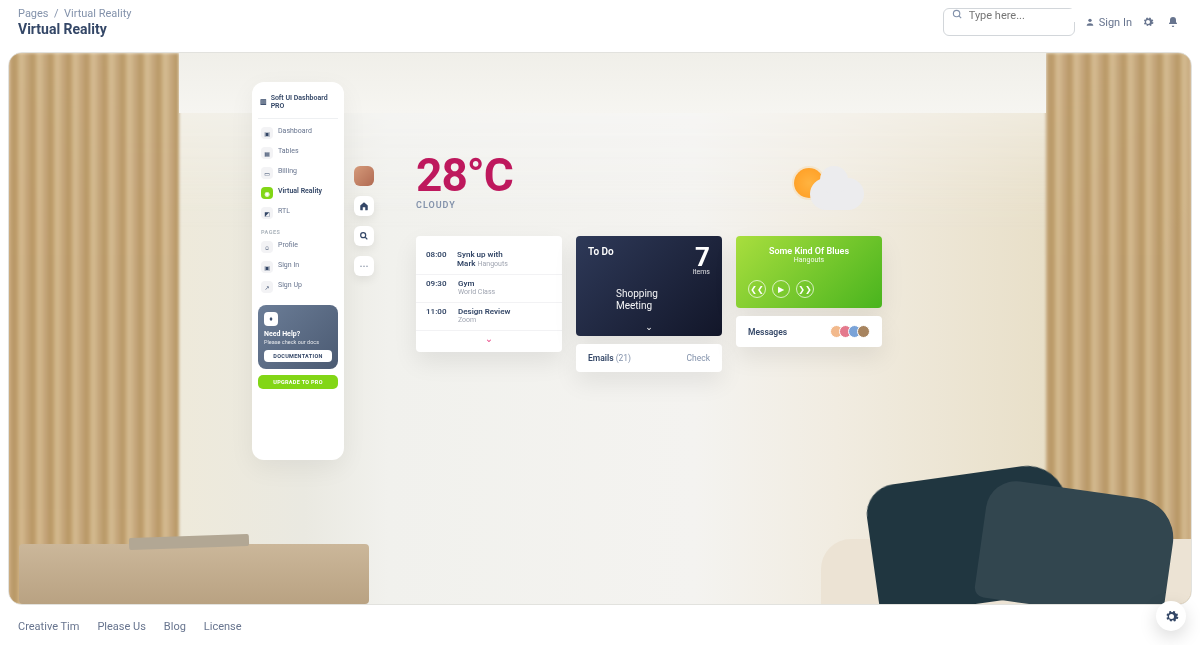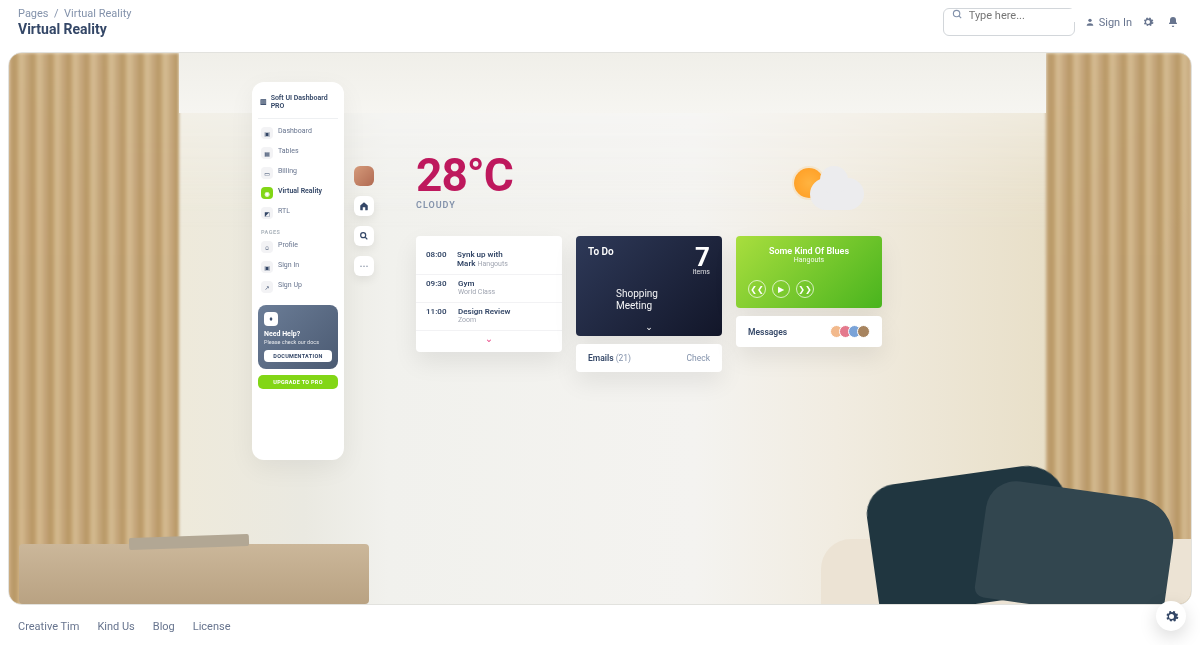--- a/index.html
+++ b/index.html
@@ -297,21 +297,21 @@
           <span></span>
         </div>
     </div>
   </div>
 
 </div>
 
 <div class="footer">
   <div class="r">
     <a href="#">Creative Tim</a>
-    <a href="#">Kind Us</a>
+    <a href="#">Please Us</a>
     <a href="#">Blog</a>
     <a href="#">License</a>
   </div>
 </div>
 
 <div class="settings-fab">
   <svg width="15" height="15" viewBox="0 0 24 24" fill="#344767">
       <path d="M12 8a4 4 0 100 8 4 4 0 000-8zm9 4l2 1-1 3-2-.5a8 8 0 01-1.5 1.5l.5 2-3 1-1-2a8 8 0 01-2 0l-1 2-3-1 .5-2A8 8 0 017 16.5L5 17l-1-3 2-1a8 8 0 010-2L4 10l1-3 2 .5A8 8 0 018.5 6L8 4l3-1 1 2a8 8 0 012 0l1-2 3 1-.5 2A8 8 0 0119.5 7.5L21.5 7l1 3-2 1a8 8 0 010 2z"></path>
     </svg>
 </div>

